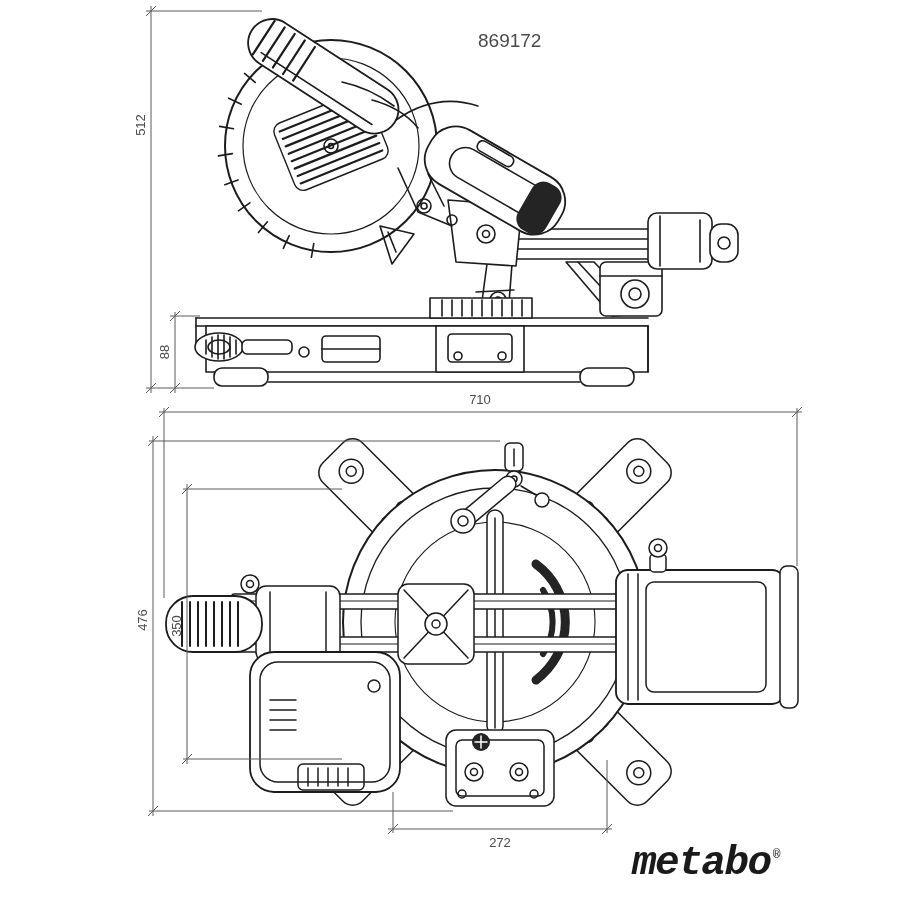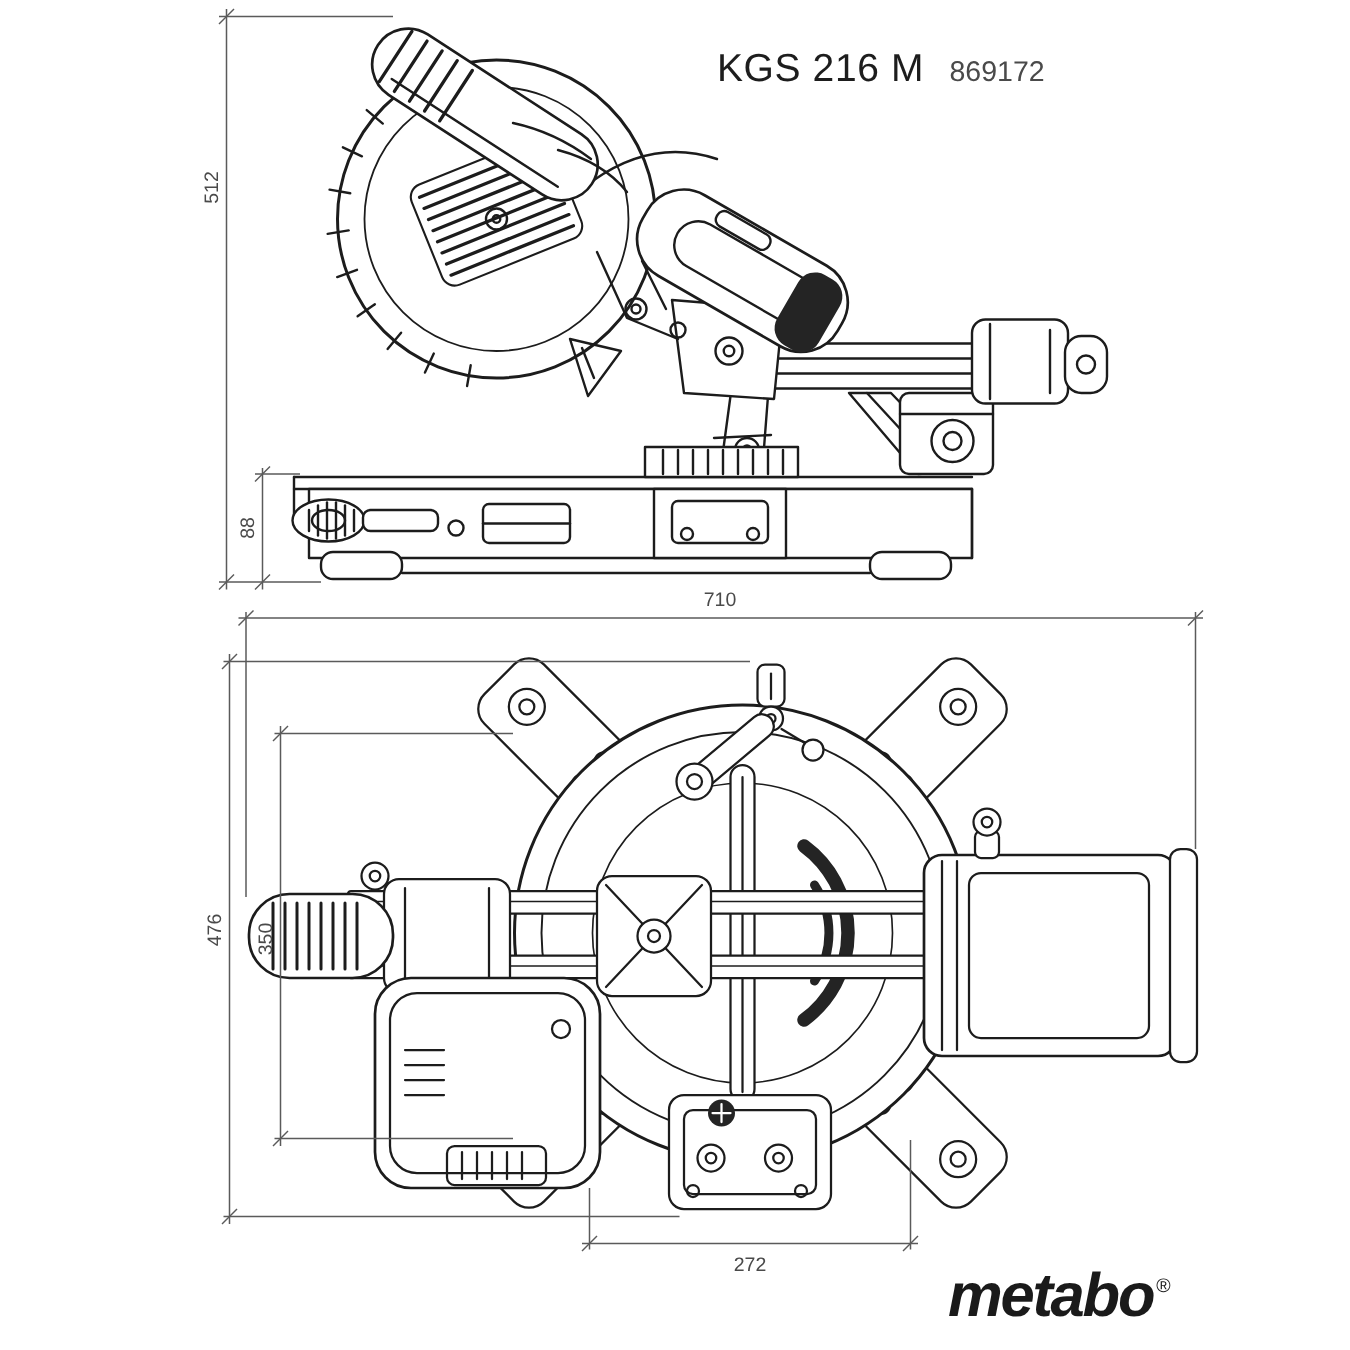--- a/index.html
+++ b/index.html
@@ -3,31 +3,30 @@
 <meta charset="utf-8">
 <style>
   html,body{margin:0;padding:0;background:#fff;}
   .canvas{position:relative;width:900px;height:900px;background:#fff;overflow:hidden;
           font-family:"Liberation Sans",sans-serif;}
   .canvas svg{position:absolute;left:0;top:0;}
   .title{position:absolute;left:478px;top:30px;display:flex;align-items:baseline;gap:17px;color:#1d1d1d;}
   .title .model{font-size:26px;letter-spacing:.4px;}
   .title .article{font-size:19px;color:#4a4a4a;}
   .logo{position:absolute;left:632px;top:840px;color:#1a1a1a;font-weight:bold;font-style:italic;
-        font-size:41px;letter-spacing:-1.5px;font-family:Liberation Sans, sans-serif;}
+        font-size:41px;letter-spacing:-1.5px;font-family:Liberation Mono, monospace;}
   .logo sup{font-size:13px;font-style:normal;font-weight:normal;vertical-align:16px;margin-left:2px;letter-spacing:0;}
   svg text{font-family:"Liberation Sans",sans-serif;font-size:13px;fill:#4a4a4a;}
 </style>
 </head>
 <body>
 
 <div class="canvas">
 
   <div class="title">
-    <span class="model">KGS 216 M</span>
     <span class="article">869172</span>
   </div>
 
   <svg width="900" height="900" viewBox="0 0 900 900">
     <defs>
 
       <g id="wing">
         <rect x="-78" y="-28" width="156" height="56" rx="14" fill="#fff"></rect>
         <rect x="-62" y="-17" width="58" height="13" rx="6.5" fill="none"></rect>
         <rect x="-62" y="4" width="58" height="13" rx="6.5" fill="none"></rect>

